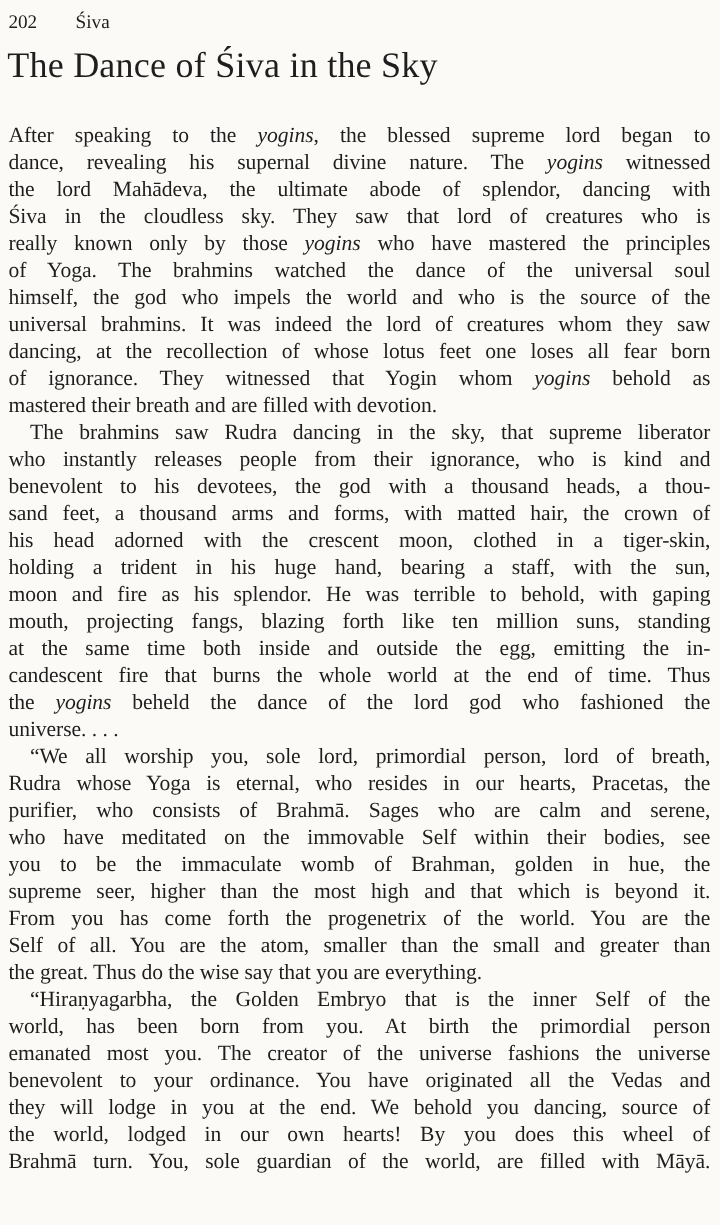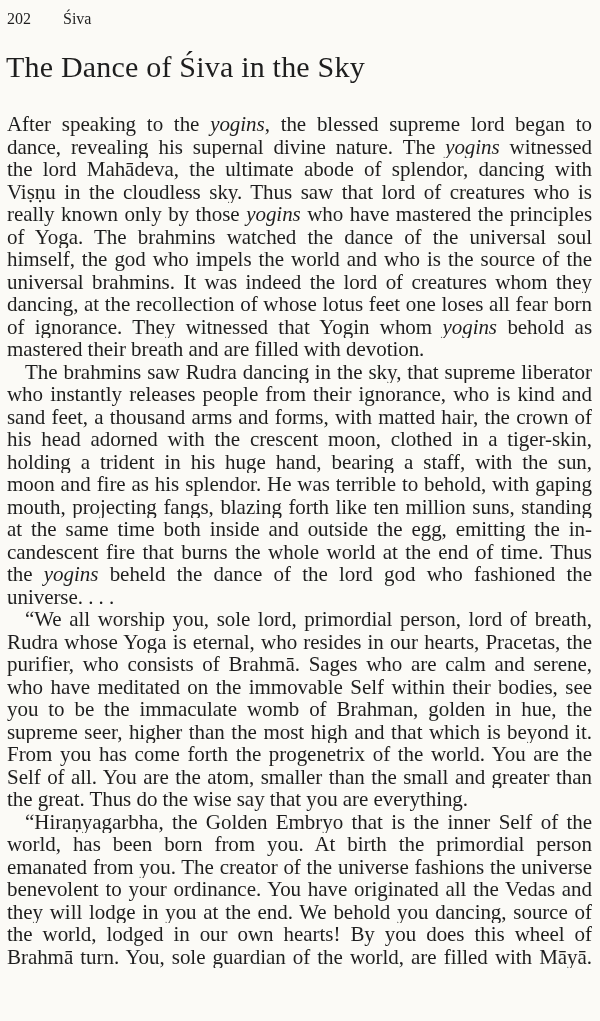--- a/index.html
+++ b/index.html
@@ -23,30 +23,30 @@
     align-items: baseline;
     font-size: 16px;
     line-height: 18px;
     margin-top: 2px;
   }
   .page-number {
     display: inline-block;
     min-width: 56px;
   }
   .chapter-title {
-    margin-top: 20px;
+    margin-top: 8px;
     margin-left: -1px;
     font-size: 30px;
     line-height: 38px;
     font-weight: 500;
     letter-spacing: 0.2px;
   }
   .body-text {
     margin-top: 27px;
-    font-size: 21px;
+    font-size: 18px;
     letter-spacing: -0.05px;
   }
   .line {
     line-height: 22.5px;
     height: 22.5px;
     text-align: justify;
     overflow: hidden;
   }
   .line.j  { text-align-last: justify; }
   .line.nj { text-align-last: left; }
@@ -60,32 +60,33 @@
   <div class="running-header">
     <span class="page-number">202</span>
     <span class="running-title">Śiva</span>
   </div>
   <h1 class="chapter-title">The Dance of Śiva in the Sky</h1>
   <div class="body-text" id="body-text">
       <div>
         <div class="line j"><span>After speaking to the </span><em>yogins</em><span>, the blessed supreme lord began to</span></div>
         <div class="line j"><span>dance, revealing his supernal divine nature. The </span><em>yogins</em><span> witnessed</span></div>
         <div class="line j"><span>the lord Mahādeva, the ultimate abode of splendor, dancing with</span></div>
-        <div class="line j"><span>Viṣṇu in the cloudless sky. Thus saw that lord of creatures who is</span></div>
+        <div class="line j"><span>Śiva in the cloudless sky. They saw that lord of creatures who is</span></div>
         <div class="line j"><span>really known only by those </span><em>yogins</em><span> who have mastered the principles</span></div>
         <div class="line j"><span>of Yoga. The brahmins watched the dance of the universal soul</span></div>
         <div class="line j"><span>himself, the god who impels the world and who is the source of the</span></div>
         <div class="line j"><span>universal brahmins. It was indeed the lord of creatures whom they saw</span></div>
         <div class="line j"><span>dancing, at the recollection of whose lotus feet one loses all fear born</span></div>
         <div class="line j"><span>of ignorance. They witnessed that Yogin whom </span><em>yogins</em><span> behold as</span></div>
         <div class="line nj"><span>mastered their breath and are filled with devotion.</span></div>
       </div>
       <div>
         <div class="line j indent"><span>The brahmins saw Rudra dancing in the sky, that supreme liberator</span></div>
         <div class="line j"><span>who instantly releases people from their ignorance, who is kind and</span></div>
+        <div class="line j"><span>benevolent to his devotees, the god with a thousand heads, a thou-</span></div>
         <div class="line j"><span>sand feet, a thousand arms and forms, with matted hair, the crown of</span></div>
         <div class="line j"><span>his head adorned with the crescent moon, clothed in a tiger-skin,</span></div>
         <div class="line j"><span>holding a trident in his huge hand, bearing a staff, with the sun,</span></div>
         <div class="line j"><span>moon and fire as his splendor. He was terrible to behold, with gaping</span></div>
         <div class="line j"><span>mouth, projecting fangs, blazing forth like ten million suns, standing</span></div>
         <div class="line j"><span>at the same time both inside and outside the egg, emitting the in-</span></div>
         <div class="line j"><span>candescent fire that burns the whole world at the end of time. Thus</span></div>
         <div class="line j"><span>the </span><em>yogins</em><span> beheld the dance of the lord god who fashioned the</span></div>
         <div class="line nj"><span>universe. . . .</span></div>
       </div>
@@ -96,20 +97,20 @@
         <div class="line j"><span>who have meditated on the immovable Self within their bodies, see</span></div>
         <div class="line j"><span>you to be the immaculate womb of Brahman, golden in hue, the</span></div>
         <div class="line j"><span>supreme seer, higher than the most high and that which is beyond it.</span></div>
         <div class="line j"><span>From you has come forth the progenetrix of the world. You are the</span></div>
         <div class="line j"><span>Self of all. You are the atom, smaller than the small and greater than</span></div>
         <div class="line nj"><span>the great. Thus do the wise say that you are everything.</span></div>
       </div>
       <div>
         <div class="line j indent"><span>“Hiraṇyagarbha, the Golden Embryo that is the inner Self of the</span></div>
         <div class="line j"><span>world, has been born from you. At birth the primordial person</span></div>
-        <div class="line j"><span>emanated from you. The creator of the universe fashions the universe</span></div>
+        <div class="line j"><span>emanated most you. The creator of the universe fashions the universe</span></div>
         <div class="line j"><span>benevolent to your ordinance. You have originated all the Vedas and</span></div>
         <div class="line j"><span>they will lodge in you at the end. We behold you dancing, source of</span></div>
         <div class="line j"><span>the world, lodged in our own hearts! By you does this wheel of</span></div>
         <div class="line j"><span>Brahmā turn. You, sole guardian of the world, are filled with Māyā.</span></div>
       </div>
     </div>
 </div>
 
 </body></html>

